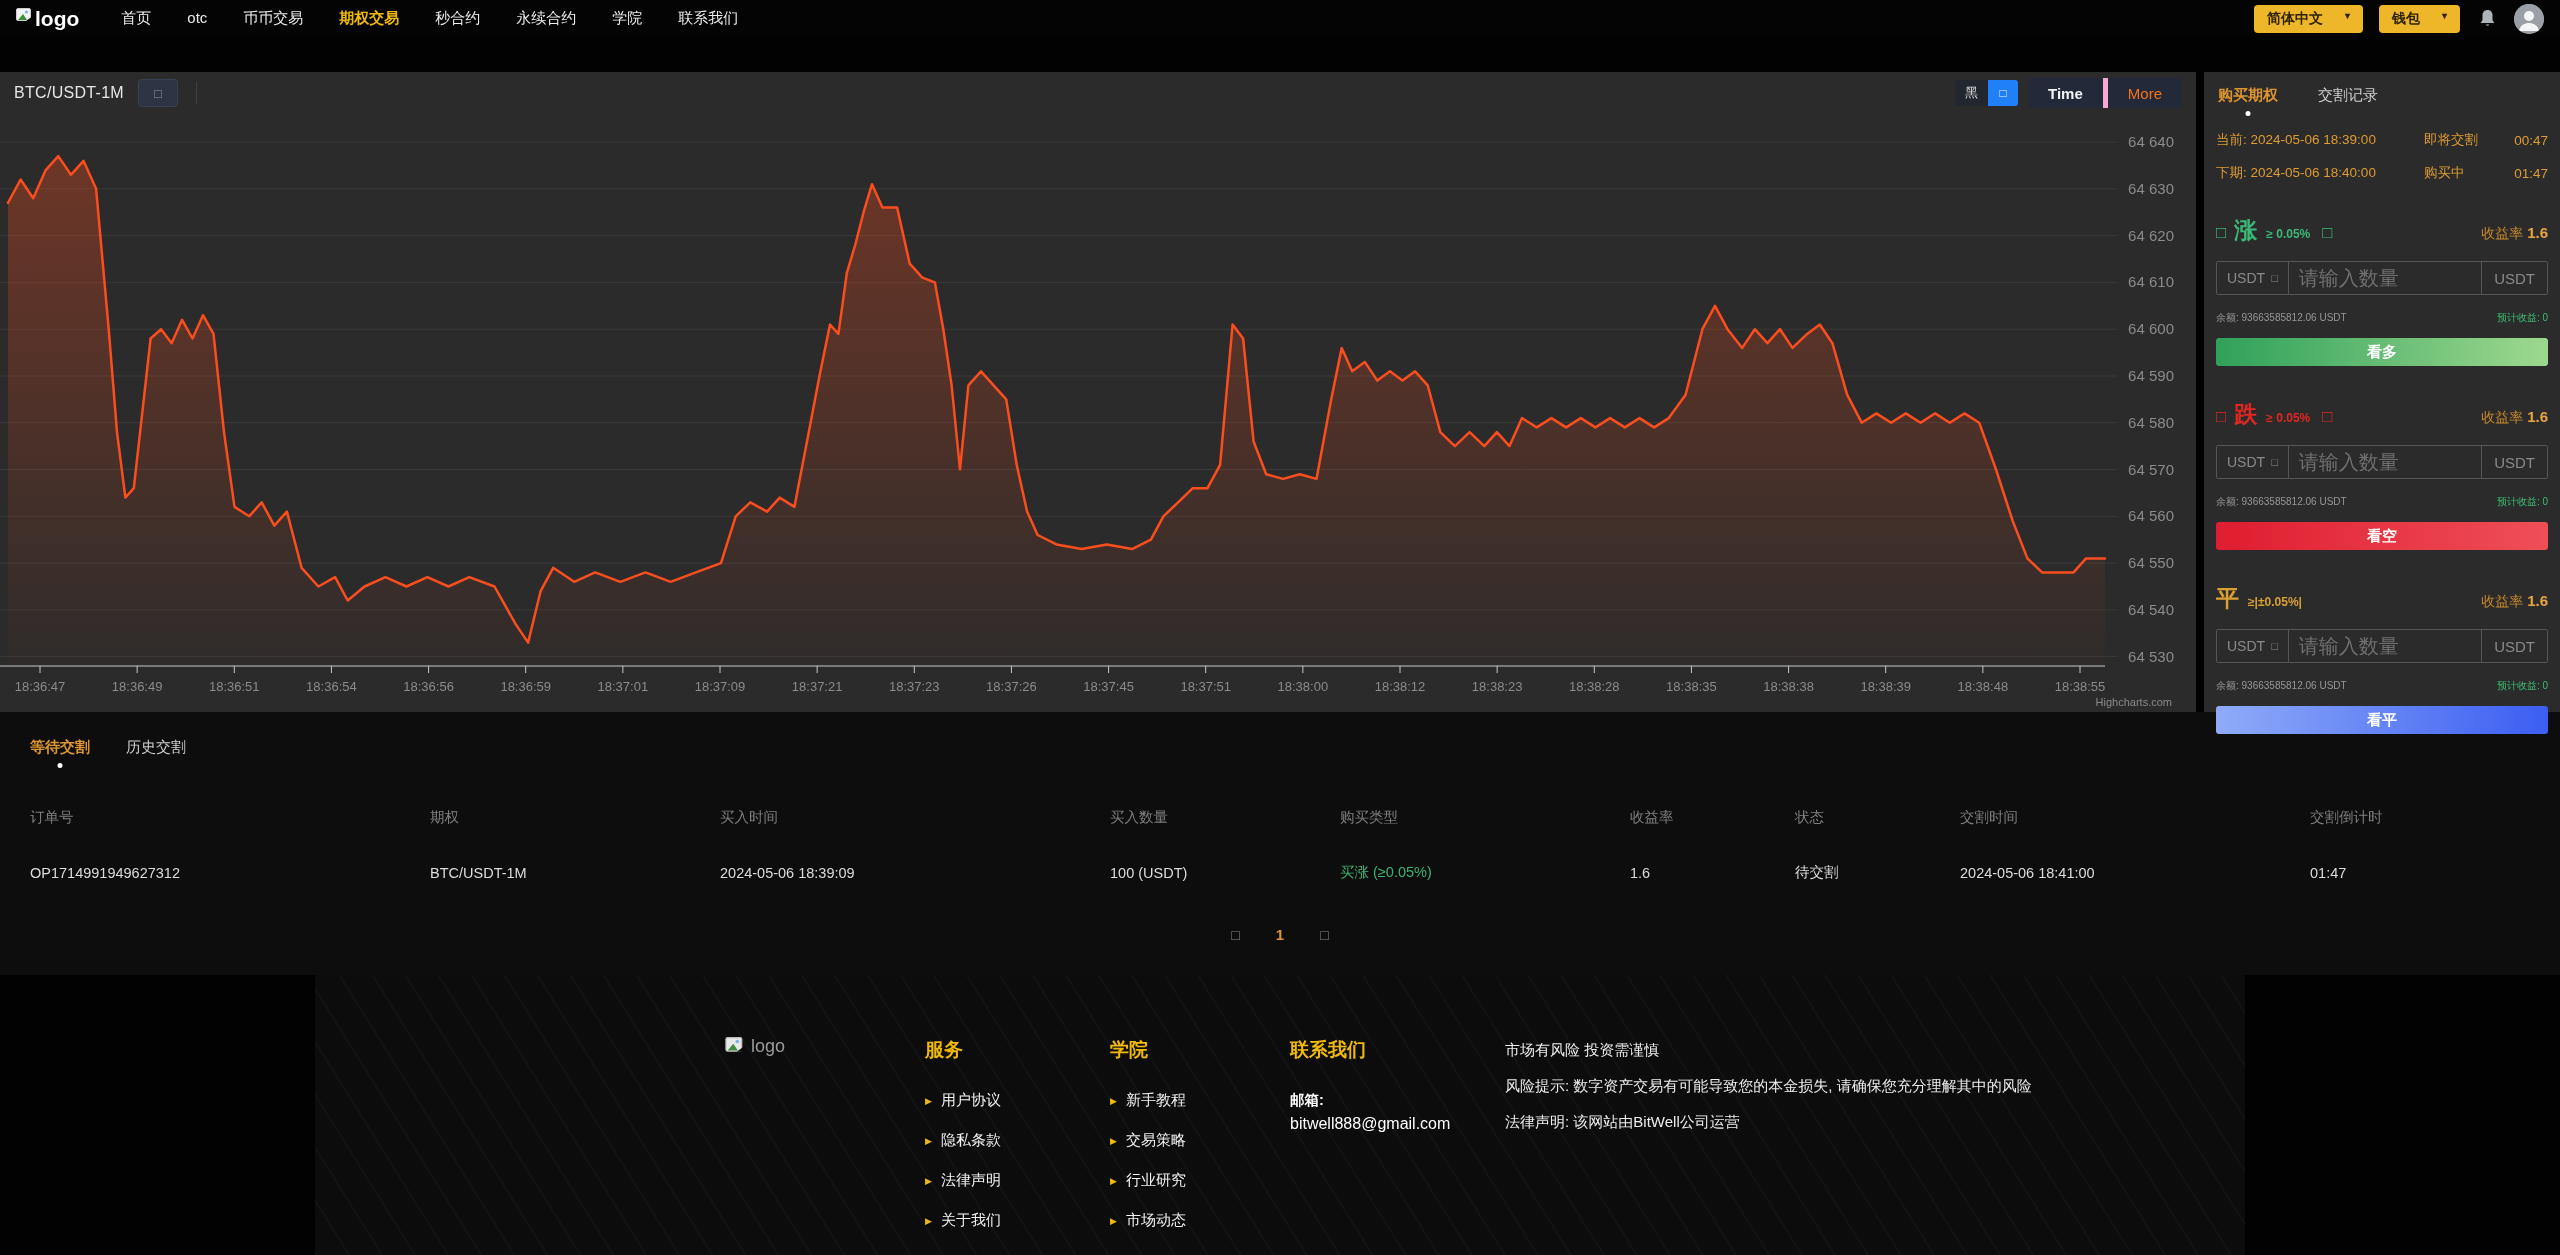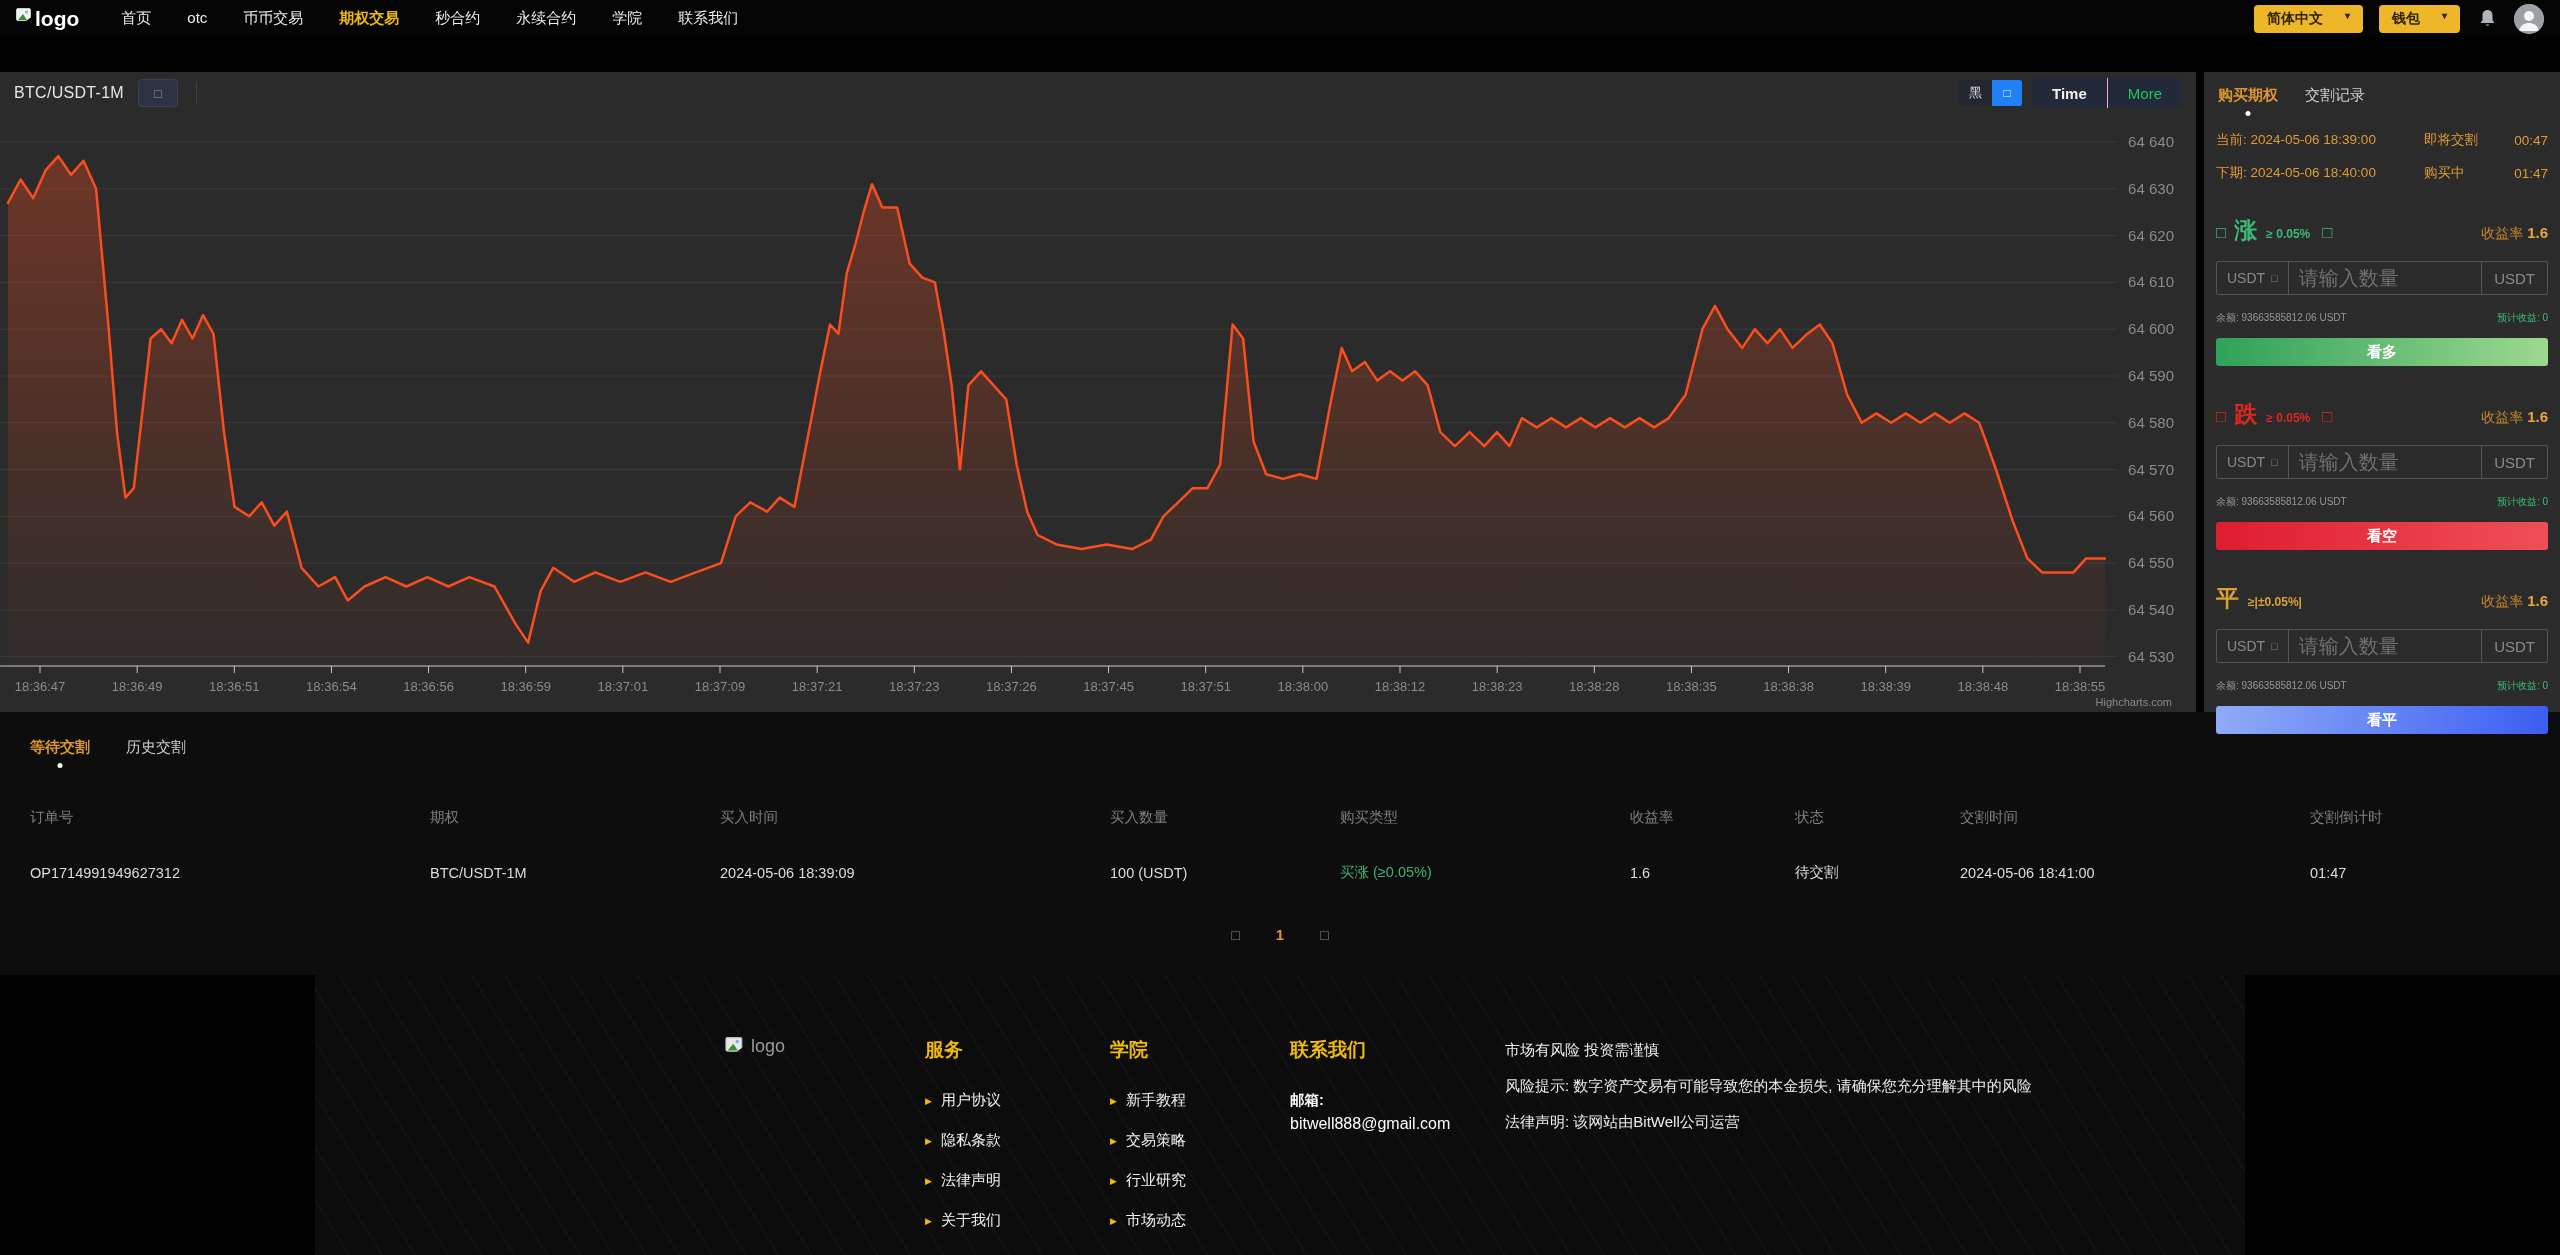--- a/index.html
+++ b/index.html
@@ -24,26 +24,26 @@
   .symbol{font-size:16px;color:#e6e6e6;letter-spacing:.3px}
   .symbol-btn{margin-left:14px;width:38px;height:26px;background:#2d3342;border:1px solid #3a4156;border-radius:4px;color:#8e96a8;display:flex;align-items:center;justify-content:center;font-size:13px;cursor:pointer}
   .hdr-divider{width:1px;height:22px;background:#404040;margin-left:18px}
   .chart-controls{margin-left:auto;display:flex;align-items:center;gap:10px}
   .theme-toggle{display:flex;height:26px;border-radius:3px;overflow:hidden}
   .theme-dark{background:#22262e;color:#dcdcdc;font-size:13px;display:flex;align-items:center;padding:0 10px;cursor:pointer}
   .theme-light{background:#1f80f8;color:#eaf2ff;width:30px;display:flex;align-items:center;justify-content:center;font-size:12px;cursor:pointer}
   .tm-group{display:flex;height:30px;background:#222938;border-radius:3px;align-items:stretch}
   .tm-btn{display:flex;align-items:center;padding:0 20px;font-size:15px;cursor:pointer}
   .tm-time{color:#f2f2f2;font-weight:bold}
-  .tm-more{color:#22c55e;border-left:1px solid #f9a8d4}
+  .tm-more{color:#f97316;border-left:5px solid #f9a8d4}
   #price-chart{display:block}
 
   
   .trade-panel{width:356px;background:#2b2b2b;margin-left:8px;padding:10px 12px;box-sizing:border-box}
-  .tp-tabs{display:flex;gap:27px;margin:4px 0 0 2px}
+  .tp-tabs{display:flex;gap:40px;margin:4px 0 0 2px}
   .tab{font-size:15px;color:#cfcfcf;position:relative;padding-bottom:11px;cursor:pointer}
   .tab.active{color:#dd9531;font-weight:bold}
   .tab-dot{position:absolute;left:50%;transform:translateX(-50%);bottom:0;width:5px;height:5px;border-radius:50%;background:#fff}
   .info-row{display:flex;align-items:center;color:#df9c33;margin-top:15px;font-size:13.5px}
   .info-main{width:208px}
   .info-status{flex:1}
   .info-cd{width:46px;text-align:right}
 
   .sec{margin-top:33px}
   .sec-head{display:flex;align-items:baseline}

